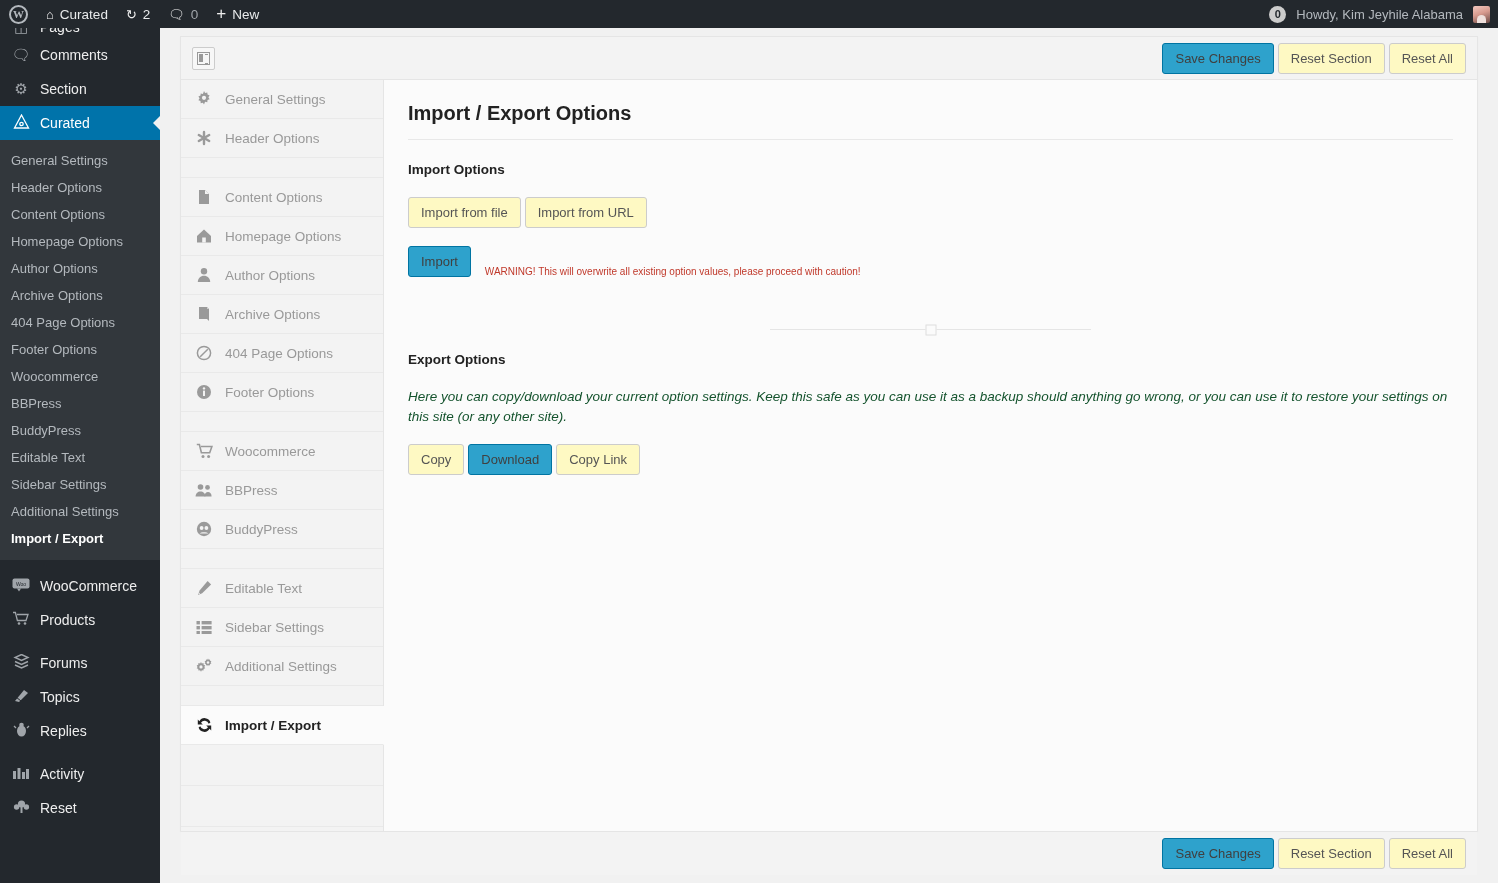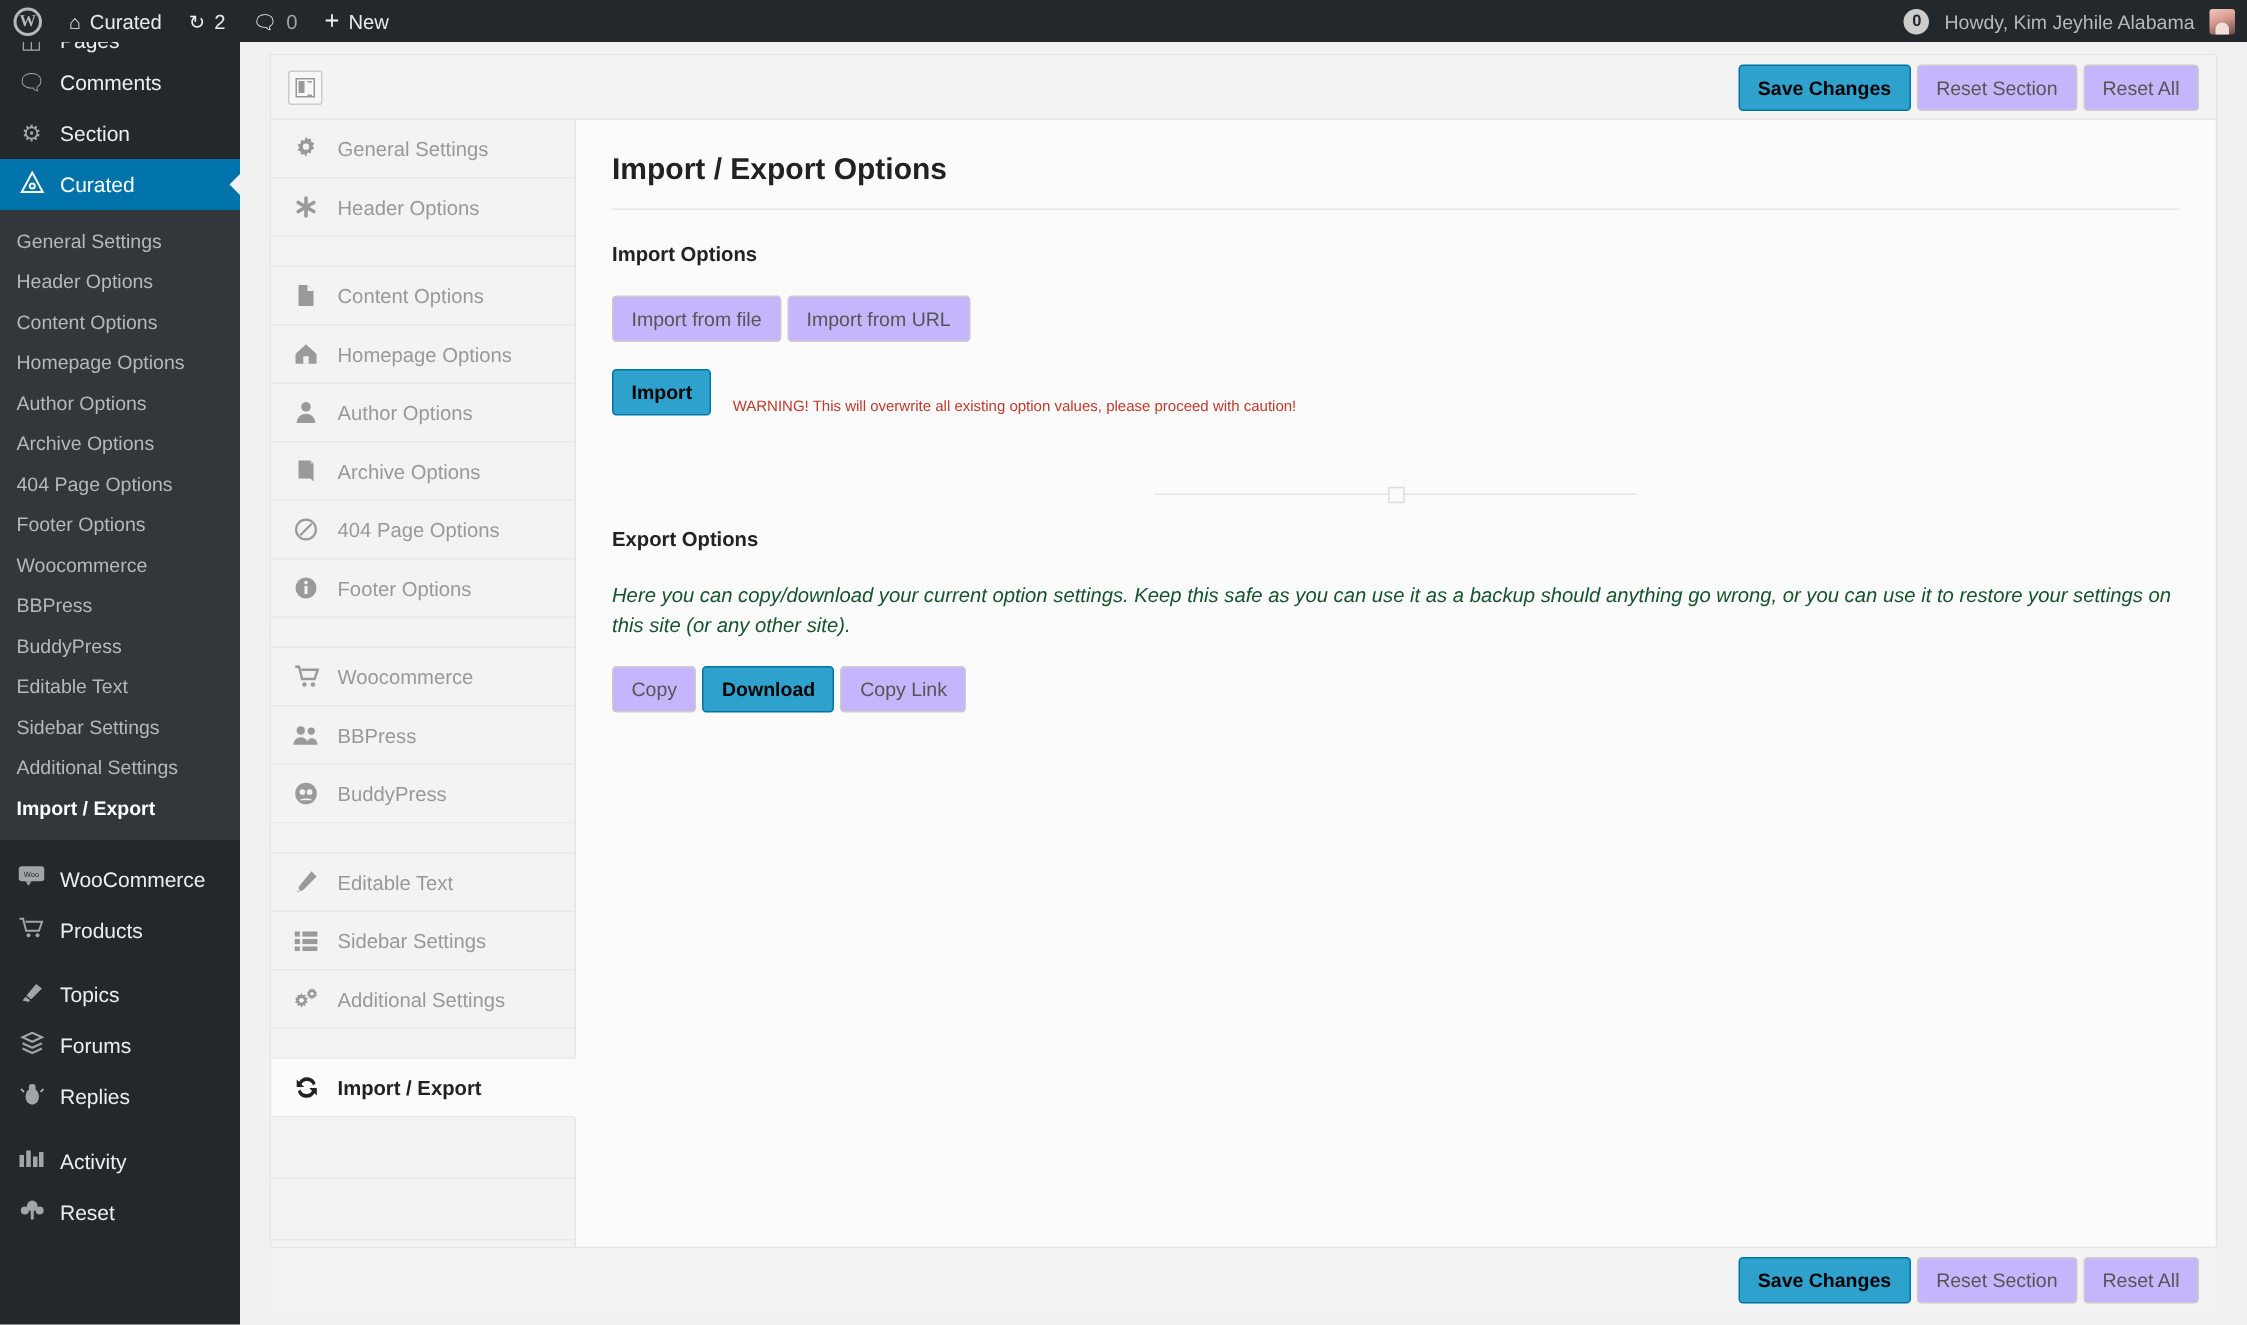--- a/index.html
+++ b/index.html
@@ -73,23 +73,23 @@
     display: flex; align-items: center; justify-content: center; border-radius: 2px;
   }
   .expand-glyph { width: 13px; height: 13px; border: 1.5px solid #999; position: relative; }
   .expand-glyph::before { content: ""; position: absolute; left: 1px; top: 1px; width: 4px; height: 8px; background: #999; }
   .expand-glyph::after { content: ""; position: absolute; left: 6.5px; top: 1px; width: 3.5px; height: 8px; border-top: 1.5px solid #999; border-bottom: 1.5px solid #999; }
 
   .hdr-actions { margin-left: auto; display: flex; gap: 4px; }
   .btn {
     font-family: "Liberation Sans", sans-serif; font-size: 13px; line-height: 1;
     padding: 8px 12px; border-radius: 3px; border: 1px solid #ccc;
-    background: #c4b5fd; color: #555; cursor: pointer; white-space: nowrap;
-  }
-  .btn.primary { background: #2ea2cc; border-color: #0074a2; color: #000000; font-weight: bold; }
+    background: #fef9c3; color: #555; cursor: pointer; white-space: nowrap;
+  }
+  .btn.primary { background: #2ea2cc; border-color: #0074a2; color: #404040; font-weight: normal; }
 
   
   #panel-body { display: flex; height: 751px; }
   #opt-nav {
     width: 203px; background: #f3f3f3; border-right: 1px solid #e5e5e5; flex: 0 0 203px;
   }
   .opt-item {
     display: flex; align-items: center; gap: 12px; height: 39px;
     padding-left: 14px; border-bottom: 1px solid #e9e9e9;
     color: #999; font-size: 13.5px;
@@ -216,33 +216,33 @@
         </svg>
     </span>
     <span>Products</span>
   </div>
 
   <div class="menu-sep"></div>
 
   <div class="menu-row">
     <span class="mi">
       <svg width="17" height="15" viewBox="0 0 17 15" aria-hidden="true">
+          <path d="M8.5 0.5 L15 3.5 L8.5 6.5 L2 3.5Z M2 7.5 L8.5 10.5 L15 7.5 M2 11 L8.5 14 L15 11" fill="none" stroke="#a0a5aa" stroke-width="1.4"></path>
+        </svg>
+    </span>
+    <span>Forums</span>
+  </div>
+  <div class="menu-row">
+    <span class="mi">
+      <svg width="17" height="15" viewBox="0 0 17 15" aria-hidden="true">
           <path d="M2 13 L11 2 L15 5 L6 14 Z" fill="#a0a5aa"></path>
           <path d="M3 9 L8 13" stroke="#23282d" stroke-width="1"></path>
         </svg>
     </span>
     <span>Topics</span>
-  </div>
-  <div class="menu-row">
-    <span class="mi">
-      <svg width="17" height="15" viewBox="0 0 17 15" aria-hidden="true">
-          <path d="M8.5 0.5 L15 3.5 L8.5 6.5 L2 3.5Z M2 7.5 L8.5 10.5 L15 7.5 M2 11 L8.5 14 L15 11" fill="none" stroke="#a0a5aa" stroke-width="1.4"></path>
-        </svg>
-    </span>
-    <span>Forums</span>
   </div>
   <div class="menu-row">
     <span class="mi">
       <svg width="17" height="15" viewBox="0 0 17 15" aria-hidden="true">
           <ellipse cx="8.5" cy="9" rx="4.5" ry="5.5" fill="#a0a5aa"></ellipse>
           <circle cx="8.5" cy="3" r="2.3" fill="#a0a5aa"></circle>
           <path d="M3 6 L1 4 M14 6 L16 4" stroke="#a0a5aa" stroke-width="1.3"></path>
         </svg>
     </span>
     <span>Replies</span>

